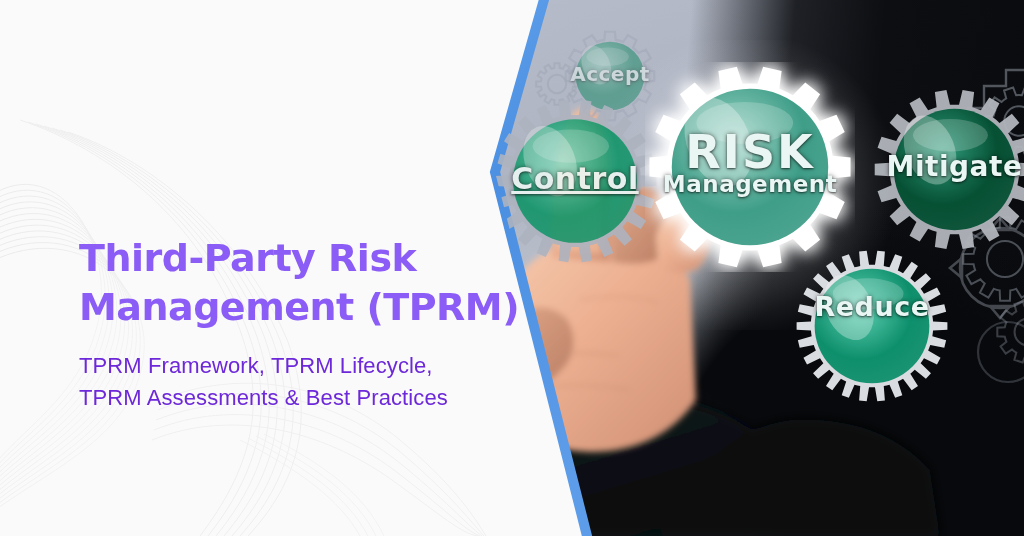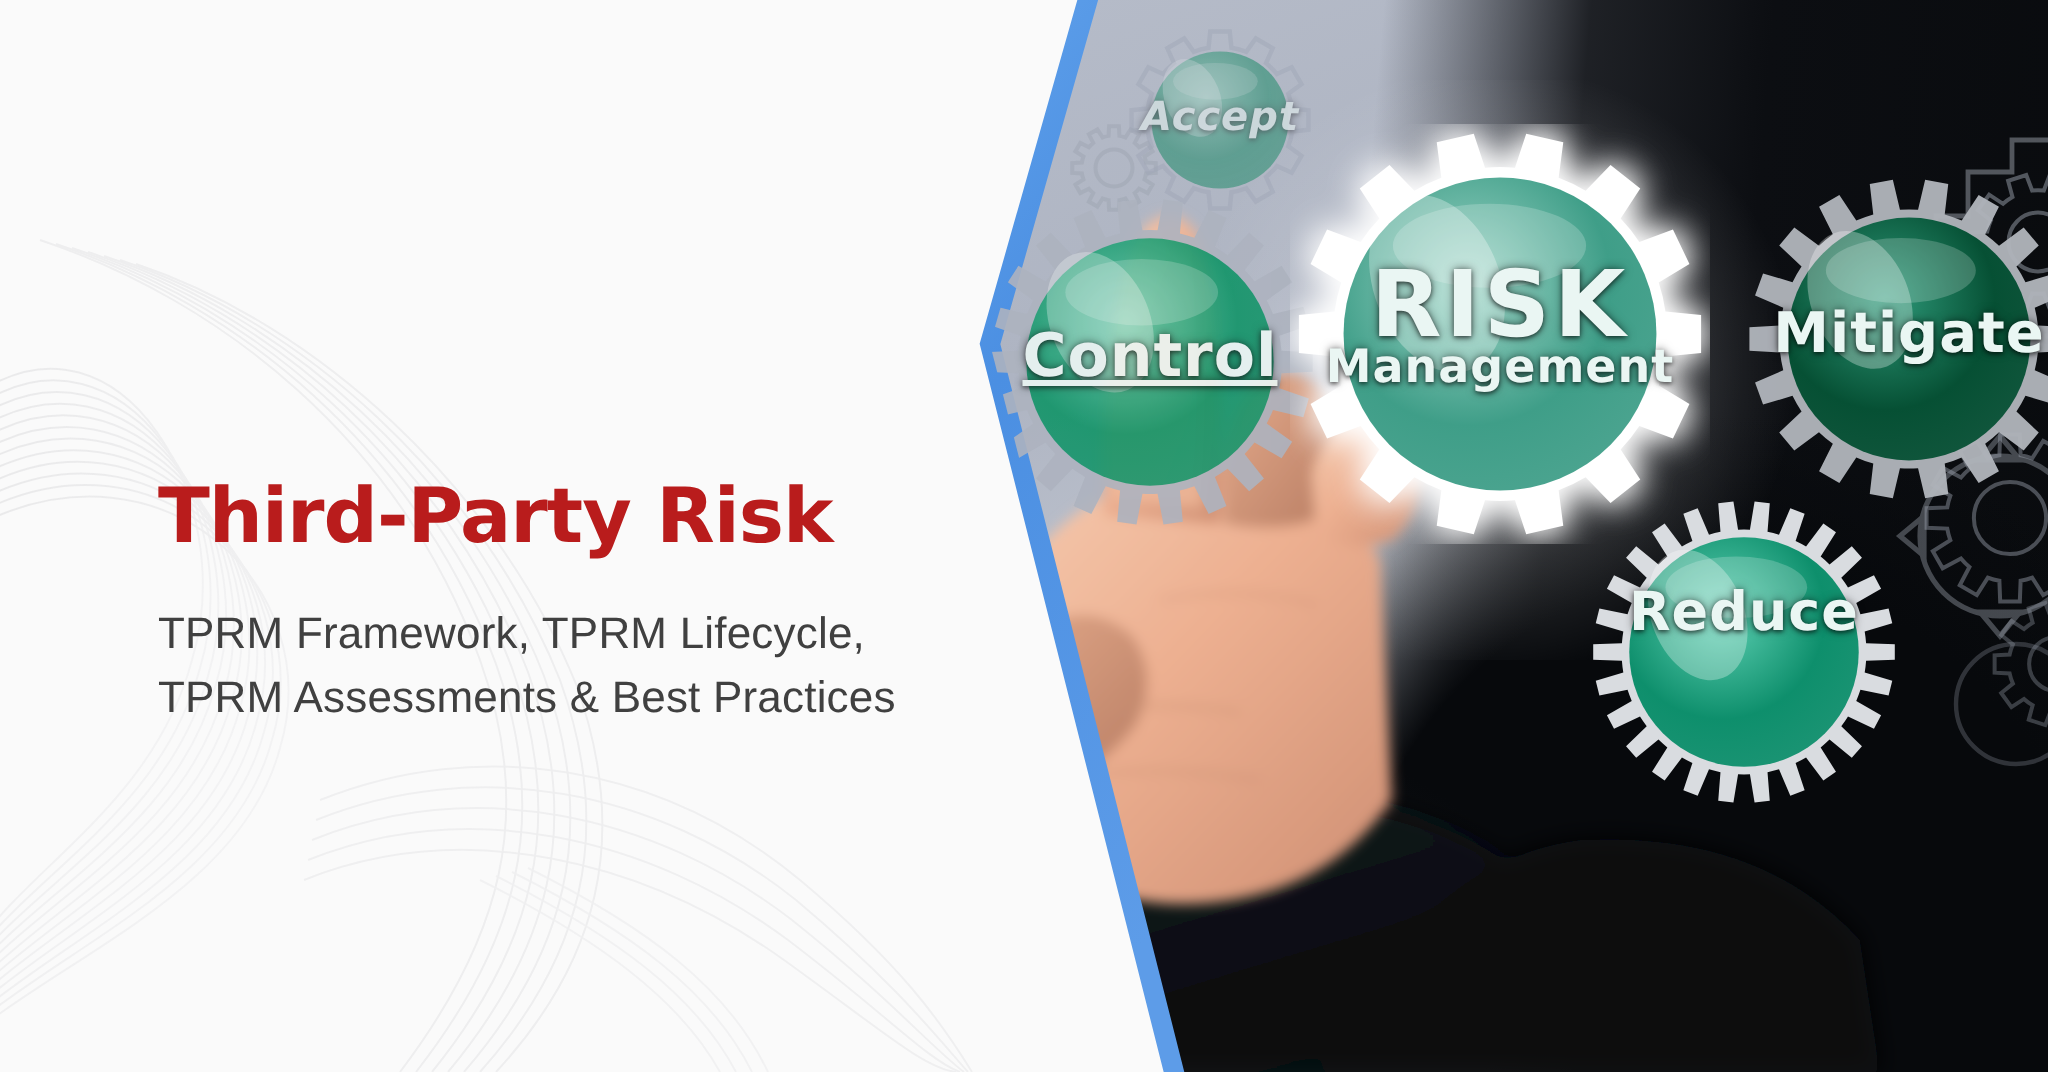--- a/index.html
+++ b/index.html
@@ -41,29 +41,29 @@
     top:234px;
     width:470px;
     z-index:5;
   }
   .hero-title {
     font-family:"DejaVu Sans", sans-serif;
     font-size:38px;
     line-height:49px;
     font-weight:700;
     letter-spacing:-0.5px;
-    color:#b91c1c;
+    color:#8b5cf6;
   }
   .hero-subtitle {
     margin-top:18px;
     font-family:"Liberation Sans", sans-serif;
     font-size:22px;
     line-height:32px;
     font-weight:400;
-    color:#404040;
+    color:#6d28d9;
     letter-spacing:0.1px;
   }
 
   
   .right-panel {
     position:absolute;
     top:0; left:460px;
     width:564px;
     height:536px;
     overflow:hidden;
@@ -227,20 +227,21 @@
           <path d="M248 438 C 308 468, 348 498, 368 536"></path>
           <path d="M256 436 C 316 466, 356 496, 376 536"></path>
           <path d="M264 434 C 324 464, 364 494, 384 536"></path>
         </g>
       </svg>
     </div>
 
     <div class="text-block">
       <h1 class="hero-title">
         <span>Third-Party Risk</span><br>
+        <span>Management (TPRM)</span>
       </h1>
       <p class="hero-subtitle">
         <span>TPRM Framework, TPRM Lifecycle,</span><br>
         <span>TPRM Assessments &amp; Best Practices</span>
       </p>
     </div>
   </div>
 
   <svg class="divider" viewBox="0 0 1024 536">
     <defs>
@@ -263,21 +264,21 @@
           <circle cx="35" cy="35" r="14.7" fill="none" stroke="#9aa1ad" stroke-width="2"></circle>
         </svg></div>
       <div class="gear-wrap" style="left: 962px; top: 216px; width: 86px; height: 86px; opacity: 0.45;"><svg viewBox="0 0 86 86" width="86" height="86">
           <path d="M74.37 37.69L84.71 38.09L84.71 47.91L74.37 48.31A31.82 31.82 0 0 1 72.82 54.09L72.82 54.09L81.58 59.60L76.67 68.11L67.52 63.28A31.82 31.82 0 0 1 63.28 67.52L63.28 67.52L68.11 76.67L59.60 81.58L54.09 72.82A31.82 31.82 0 0 1 48.31 74.37L48.31 74.37L47.91 84.71L38.09 84.71L37.69 74.37A31.82 31.82 0 0 1 31.91 72.82L31.91 72.82L26.40 81.58L17.89 76.67L22.72 67.52A31.82 31.82 0 0 1 18.48 63.28L18.48 63.28L9.33 68.11L4.42 59.60L13.18 54.09A31.82 31.82 0 0 1 11.63 48.31L11.63 48.31L1.29 47.91L1.29 38.09L11.63 37.69A31.82 31.82 0 0 1 13.18 31.91L13.18 31.91L4.42 26.40L9.33 17.89L18.48 22.72A31.82 31.82 0 0 1 22.72 18.48L22.72 18.48L17.89 9.33L26.40 4.42L31.91 13.18A31.82 31.82 0 0 1 37.69 11.63L37.69 11.63L38.09 1.29L47.91 1.29L48.31 11.63A31.82 31.82 0 0 1 54.09 13.18L54.09 13.18L59.60 4.42L68.11 9.33L63.28 18.48A31.82 31.82 0 0 1 67.52 22.72L67.52 22.72L76.67 17.89L81.58 26.40L72.82 31.91A31.82 31.82 0 0 1 74.37 37.69Z" fill="none" stroke="#9aa1ad" stroke-width="2"></path>
           <circle cx="43" cy="43" r="18.06" fill="none" stroke="#9aa1ad" stroke-width="2"></circle>
         </svg></div>
       <div class="gear-wrap" style="left: 996px; top: 300px; width: 64px; height: 64px; opacity: 0.35;"><svg viewBox="0 0 64 64" width="64" height="64">
           <path d="M55.20 27.27L62.69 27.65L62.69 36.35L55.20 36.73A23.68 23.68 0 0 1 53.55 41.81L53.55 41.81L59.39 46.52L54.28 53.56L47.99 49.46A23.68 23.68 0 0 1 43.67 52.61L43.67 52.61L45.62 59.85L37.35 62.54L34.67 55.53A23.68 23.68 0 0 1 29.33 55.53L29.33 55.53L26.65 62.54L18.38 59.85L20.33 52.61A23.68 23.68 0 0 1 16.01 49.46L16.01 49.46L9.72 53.56L4.61 46.52L10.45 41.81A23.68 23.68 0 0 1 8.80 36.73L8.80 36.73L1.31 36.35L1.31 27.65L8.80 27.27A23.68 23.68 0 0 1 10.45 22.19L10.45 22.19L4.61 17.48L9.72 10.44L16.01 14.54A23.68 23.68 0 0 1 20.33 11.39L20.33 11.39L18.38 4.15L26.65 1.46L29.33 8.47A23.68 23.68 0 0 1 34.67 8.47L34.67 8.47L37.35 1.46L45.62 4.15L43.67 11.39A23.68 23.68 0 0 1 47.99 14.54L47.99 14.54L54.28 10.44L59.39 17.48L53.55 22.19A23.68 23.68 0 0 1 55.20 27.27Z" fill="none" stroke="#9aa1ad" stroke-width="2"></path>
           <circle cx="32" cy="32" r="13.44" fill="none" stroke="#9aa1ad" stroke-width="2"></circle>
         </svg></div>
-      <div class="gear-wrap" style="left: 564px; top: 14px; width: 92px; height: 92px; z-index: 3; opacity: 0.55; font-style: italic;">
+      <div class="gear-wrap" style="left: 564px; top: 30px; width: 92px; height: 92px; z-index: 3; opacity: 0.55;">
         <svg viewBox="0 0 92 92" width="92" height="92" style="position: absolute; left: 0px; top: 0px;">
           <defs>
             <radialGradient id="sph0" cx="0.40" cy="0.34" r="0.78">
               <stop offset="0%" stop-color="#6fbfa4"></stop>
               <stop offset="58%" stop-color="#1d8a68"></stop>
               <stop offset="100%" stop-color="#1d8a68" stop-opacity="0.92"></stop>
             </radialGradient>
           </defs>
           <path d="M82.12 40.28L90.23 41.12L90.23 50.88L82.12 51.72A36.57 36.57 0 0 1 80.14 59.11L80.14 59.11L86.75 63.89L81.86 72.34L74.42 69.01A36.57 36.57 0 0 1 69.01 74.42L69.01 74.42L72.34 81.86L63.89 86.75L59.11 80.14A36.57 36.57 0 0 1 51.72 82.12L51.72 82.12L50.88 90.23L41.12 90.23L40.28 82.12A36.57 36.57 0 0 1 32.89 80.14L32.89 80.14L28.11 86.75L19.66 81.86L22.99 74.42A36.57 36.57 0 0 1 17.58 69.01L17.58 69.01L10.14 72.34L5.25 63.89L11.86 59.11A36.57 36.57 0 0 1 9.88 51.72L9.88 51.72L1.77 50.88L1.77 41.12L9.88 40.28A36.57 36.57 0 0 1 11.86 32.89L11.86 32.89L5.25 28.11L10.14 19.66L17.58 22.99A36.57 36.57 0 0 1 22.99 17.58L22.99 17.58L19.66 10.14L28.11 5.25L32.89 11.86A36.57 36.57 0 0 1 40.28 9.88L40.28 9.88L41.12 1.77L50.88 1.77L51.72 9.88A36.57 36.57 0 0 1 59.11 11.86L59.11 11.86L63.89 5.25L72.34 10.14L69.01 17.58A36.57 36.57 0 0 1 74.42 22.99L74.42 22.99L81.86 19.66L86.75 28.11L80.14 32.89A36.57 36.57 0 0 1 82.12 40.28Z" fill="none" stroke="#9fa6b6" stroke-width="2.2" opacity="0.85"></path>
           <circle cx="46" cy="46" r="34.27" fill="url(#sph0)"></circle>

